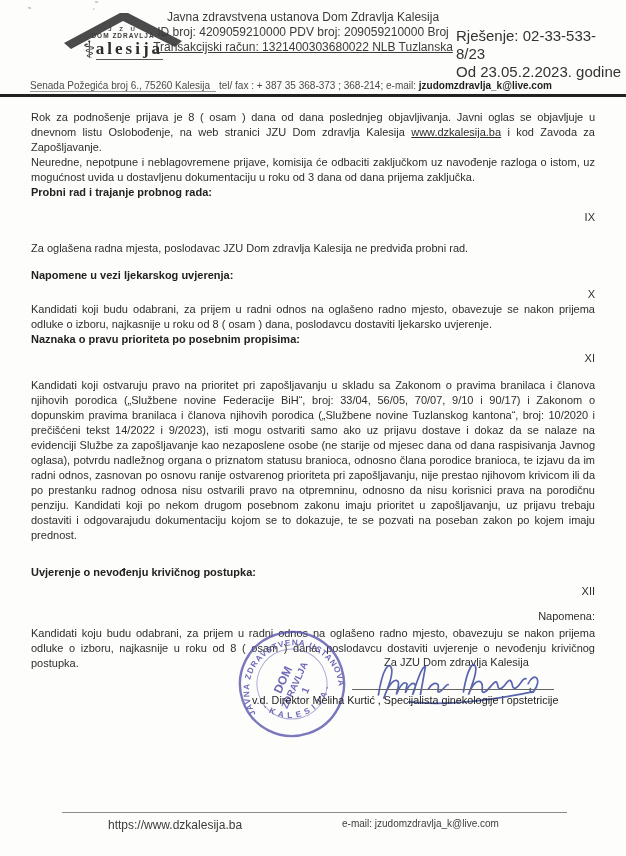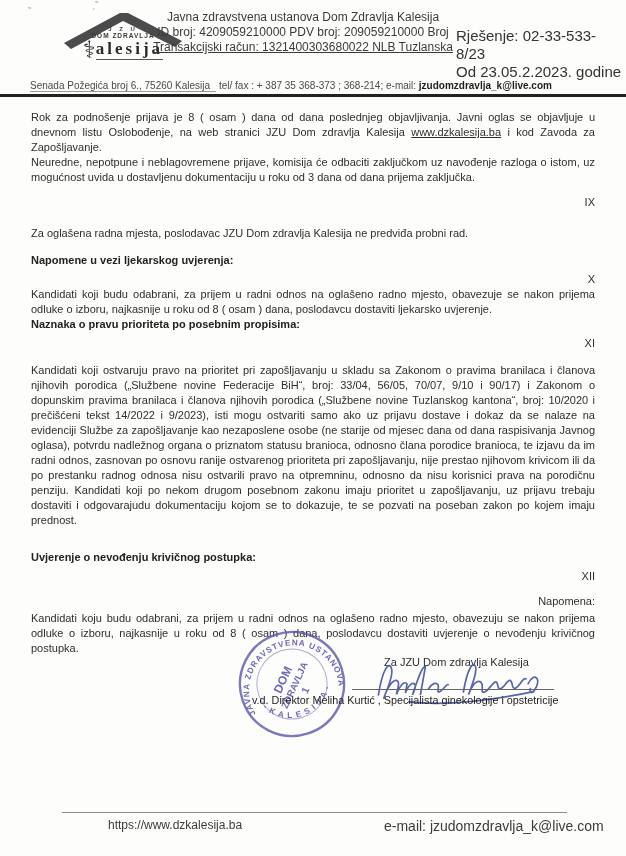--- a/index.html
+++ b/index.html
@@ -45,21 +45,21 @@
   
   .stamp{position:absolute;left:236px;top:628px;width:112px;height:112px;
     transform:rotate(-18deg);opacity:.88;}
   .sig-for{position:absolute;left:384px;top:656px;font-size:11px;color:#2e2e2e;}
   .sig-svg{position:absolute;left:368px;top:652px;transform:rotate(-2deg);}
   .sig-line{position:absolute;left:352px;top:689px;width:202px;border-top:1.3px solid #666;}
   .sig-name{position:absolute;left:252px;top:694px;width:340px;font-size:10.8px;color:#222;}
   
   .f-line{position:absolute;left:62px;top:812px;width:505px;border-top:1.4px solid #8a8a8a;}
   .f-web{position:absolute;left:108px;top:818px;font-size:12px;color:#3c3c3c;}
-  .f-mail{position:absolute;left:384px;top:818px;font-size:14px;color:#3c3c3c;}
+  .f-mail{position:absolute;left:342px;top:818px;font-size:10px;color:#3c3c3c;}
 </style>
 </head>
 <body>
 
 <div class="page">
 
   <span class="scan-mark" style="left:28px;top:6px;">˜</span>
   <span class="scan-mark" style="left:92px;top:0px;">ˏ˜</span>
 
   <div class="header">
@@ -91,20 +91,21 @@
       <span class="street">Senada Požegića broj 6.,  75260 Kalesija</span>
       <span>tel/ fax :  + 387 35 368-373 ; 368-214; e-mail: </span><span class="mail">jzudomzdravlja_k@live.com</span>
     </div>
   </div>
 
   <div class="bodytxt">
     <p style="margin-top:7px;"><span>Rok za podnošenje prijava je 8 ( osam ) dana od dana poslednjeg objavljivanja. Javni oglas se objavljuje u dnevnom listu Oslobođenje, na web stranici JZU Dom zdravlja Kalesija </span><span class="weblink">www.dzkalesija.ba</span><span> i kod Zavoda za Zapošljavanje.</span></p>
 
     <p>Neuredne, nepotpune i neblagovremene prijave, komisija će odbaciti zaključkom uz navođenje razloga o istom, uz mogućnost uvida u dostavljenu dokumentaciju u roku od 3 dana od dana prijema zaključka.</p>
 
+    <p class="hd">Probni rad i trajanje probnog rada:</p>
 
     <p class="roman rm-ix">IX</p>
 
     <p>Za oglašena radna mjesta, poslodavac JZU Dom zdravlja Kalesija ne predviđa probni rad.</p>
 
     <p class="hd mt12">Napomene u vezi ljekarskog uvjerenja:</p>
 
     <p class="roman rm-x">X</p>
 
     <p>Kandidati koji budu odabrani, za prijem u radni odnos na oglašeno radno mjesto, obavezuje se nakon prijema odluke o izboru, najkasnije u roku od 8 ( osam ) dana, poslodavcu dostaviti ljekarsko uvjerenje.</p>

